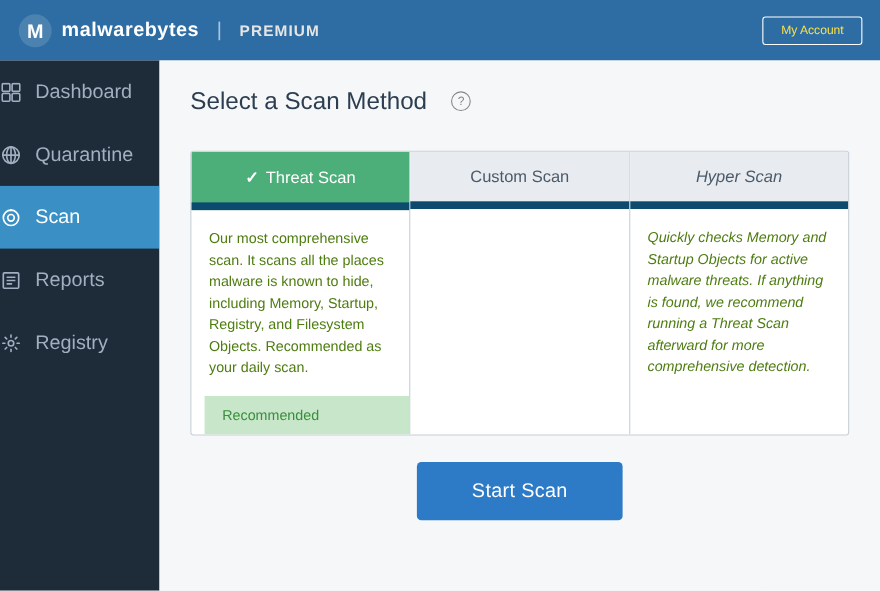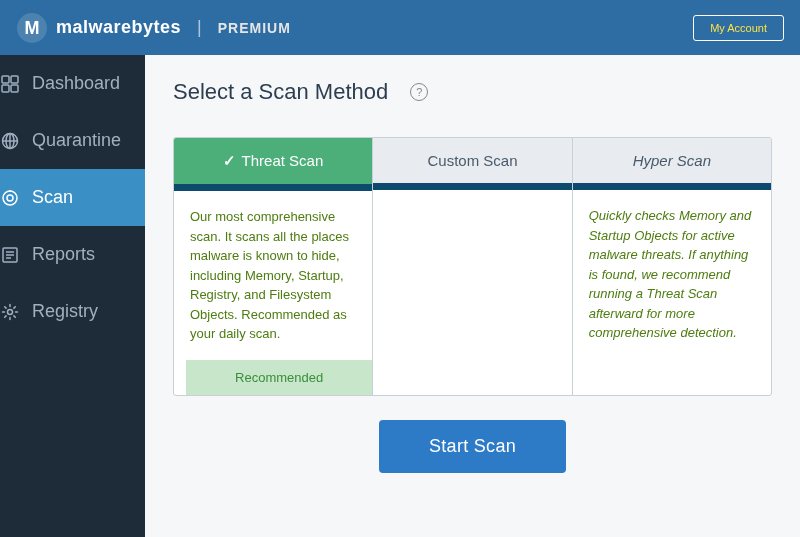--- a/index.html
+++ b/index.html
@@ -153,21 +153,21 @@
     }
     .scan-card-body {
       padding: 16px;
       font-size: 13px;
       color: #4d7c0f;
       line-height: 1.5;
       flex: 1;
     }
     .scan-card-footer {
       padding: 10px 16px;
-      text-align: center;
+      text-align: left;
       background: #c8e6c9;
       color: #388e3c;
       font-size: 13px;
       font-weight: 500;
       margin-left: 12px;
     }
 
     
     .start-scan-row {
       display: flex;

